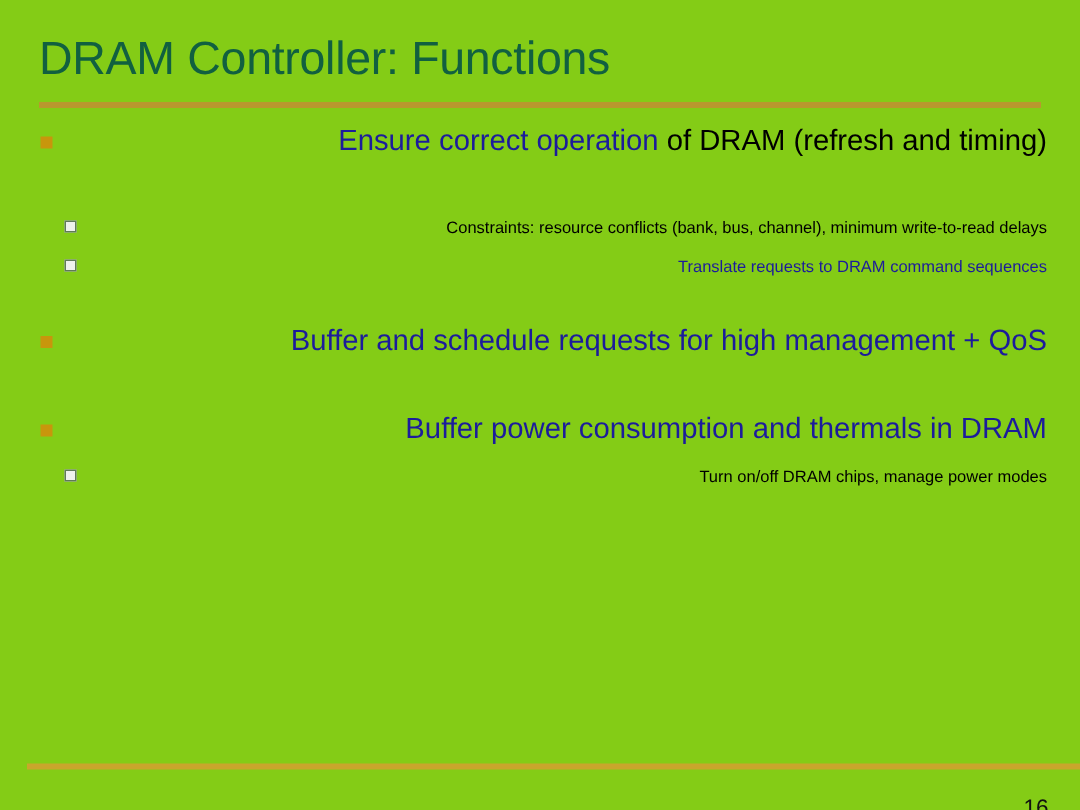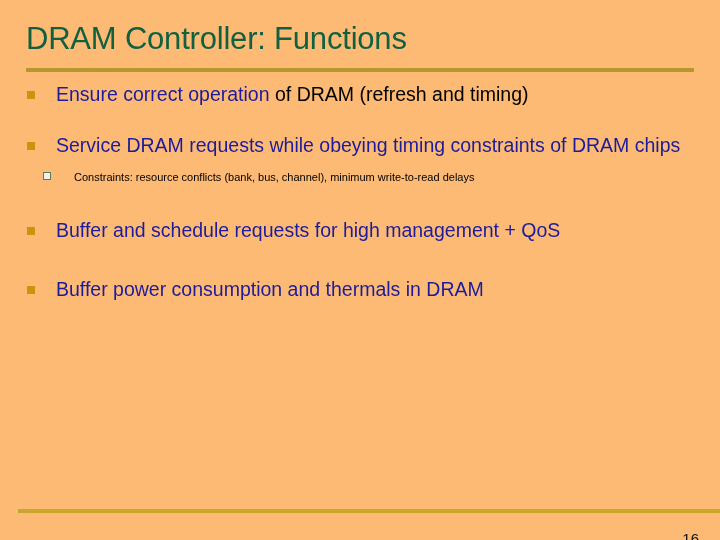--- a/index.html
+++ b/index.html
@@ -13,21 +13,21 @@
     height: 540px;
     overflow: hidden;
     font-family: "Liberation Sans", sans-serif;
     -webkit-font-smoothing: antialiased;
   }
 
   .slide {
     position: relative;
     width: 720px;
     height: 540px;
-    background: #fdba74;
+    background: #84cc16;
     box-sizing: border-box;
   }
 
   
   .title-block {
     position: absolute;
     left: 26px;
     top: 20px;
     width: 668px;
   }
@@ -46,20 +46,21 @@
     height: 4px;
     background: #b8982e;
   }
 
   
   .body-block {
     position: absolute;
     left: 26px;
     top: 82px;
     width: 672px;
+    text-align: right;
   }
 
   .l1 {
     position: relative;
     padding-left: 30px;
     font-size: 19.5px;
     line-height: 25px;
     color: #1c1c9c;
     margin-bottom: 0;
   }
@@ -129,53 +130,57 @@
 
   <div class="body-block">
 
     <div class="l1">
       <span class="marker"></span>
       <span class="txt-navy">Ensure correct operation</span><span class="txt-black"> of DRAM (refresh and timing)</span>
     </div>
 
     <div class="gap-lg"></div>
 
-    <div class="l1">
-      <span class="marker"></span>
-      <span>Service DRAM requests while obeying timing constraints of DRAM chips</span>
-    </div>
 
     <div class="gap-sm"></div>
 
     <div class="l2">
       <span class="marker"></span>
       <span>Constraints: resource conflicts (bank, bus, channel), minimum write-to-read delays</span>
     </div>
 
     <div class="gap-xs"></div>
 
+    <div class="l2">
+      <span class="marker"></span>
+      <span class="txt-navy">Translate requests to DRAM command sequences</span>
+    </div>
 
     <div class="gap-lg"></div>
 
     <div class="l1">
       <span class="marker"></span>
       <span>Buffer and schedule requests for high management + QoS</span>
     </div>
 
     <div class="gap-sm"></div>
 
 
     <div class="gap-lg"></div>
 
     <div class="l1">
       <span class="marker"></span>
       <span>Buffer power consumption and thermals in DRAM</span>
     </div>
 
     <div class="gap-sm"></div>
 
+    <div class="l2">
+      <span class="marker"></span>
+      <span>Turn on/off DRAM chips, manage power modes</span>
+    </div>
 
   </div>
 
   <div class="footer-rule"></div>
   <div class="page-number">16</div>
 
 </div>
 
 </body></html>

